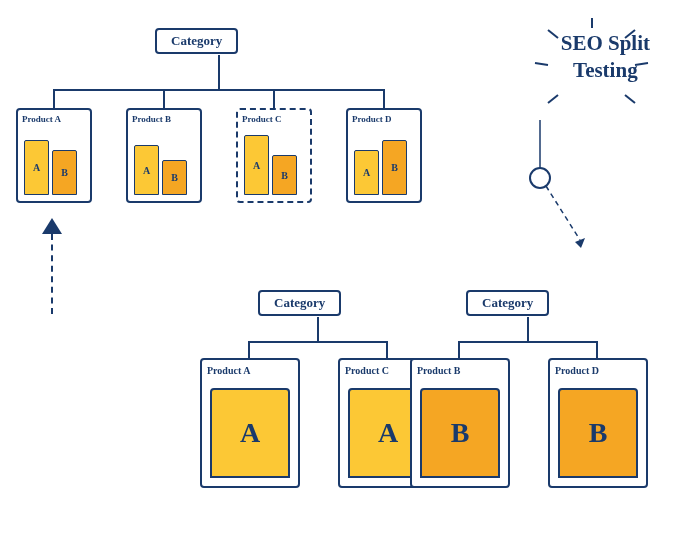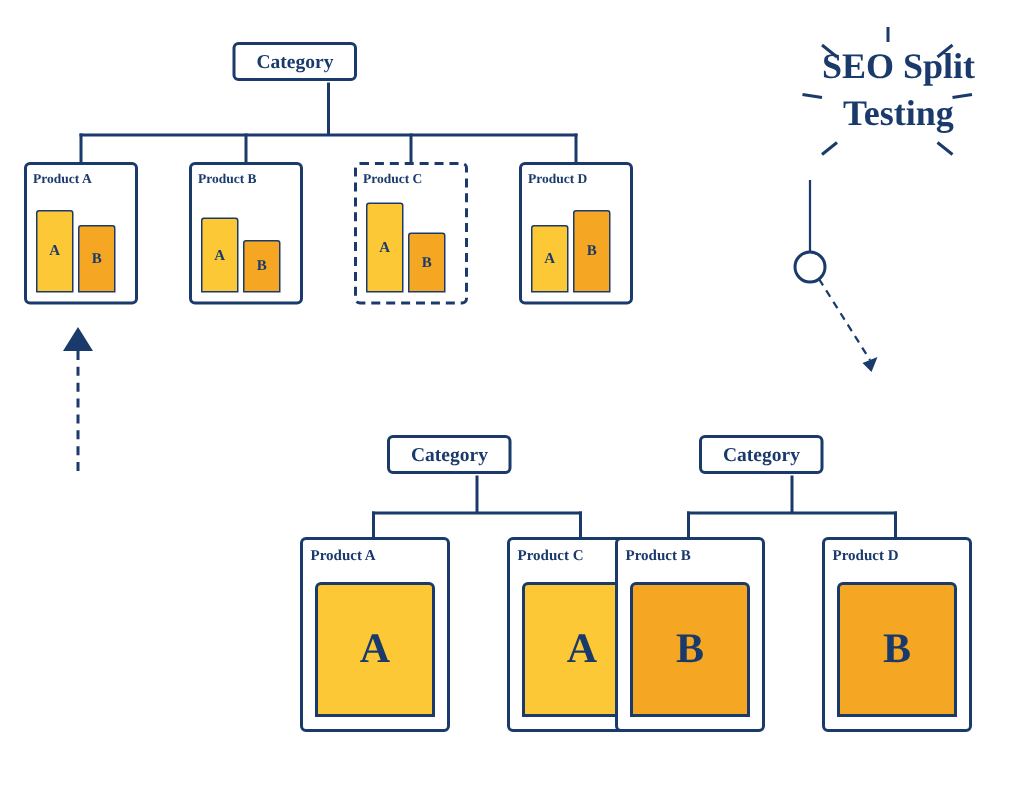--- a/index.html
+++ b/index.html
@@ -165,21 +165,21 @@
     }
 
     
     .seo-label-container {
       position: absolute;
       top: 30px;
       right: 40px;
     }
 
     .seo-label {
-      font-size: 24px;
+      font-size: 21px;
       color: #1a3a6b;
       font-weight: bold;
       line-height: 1.3;
       text-align: center;
     }
 
     
     
     .bot-cat-1 {
       position: absolute;

